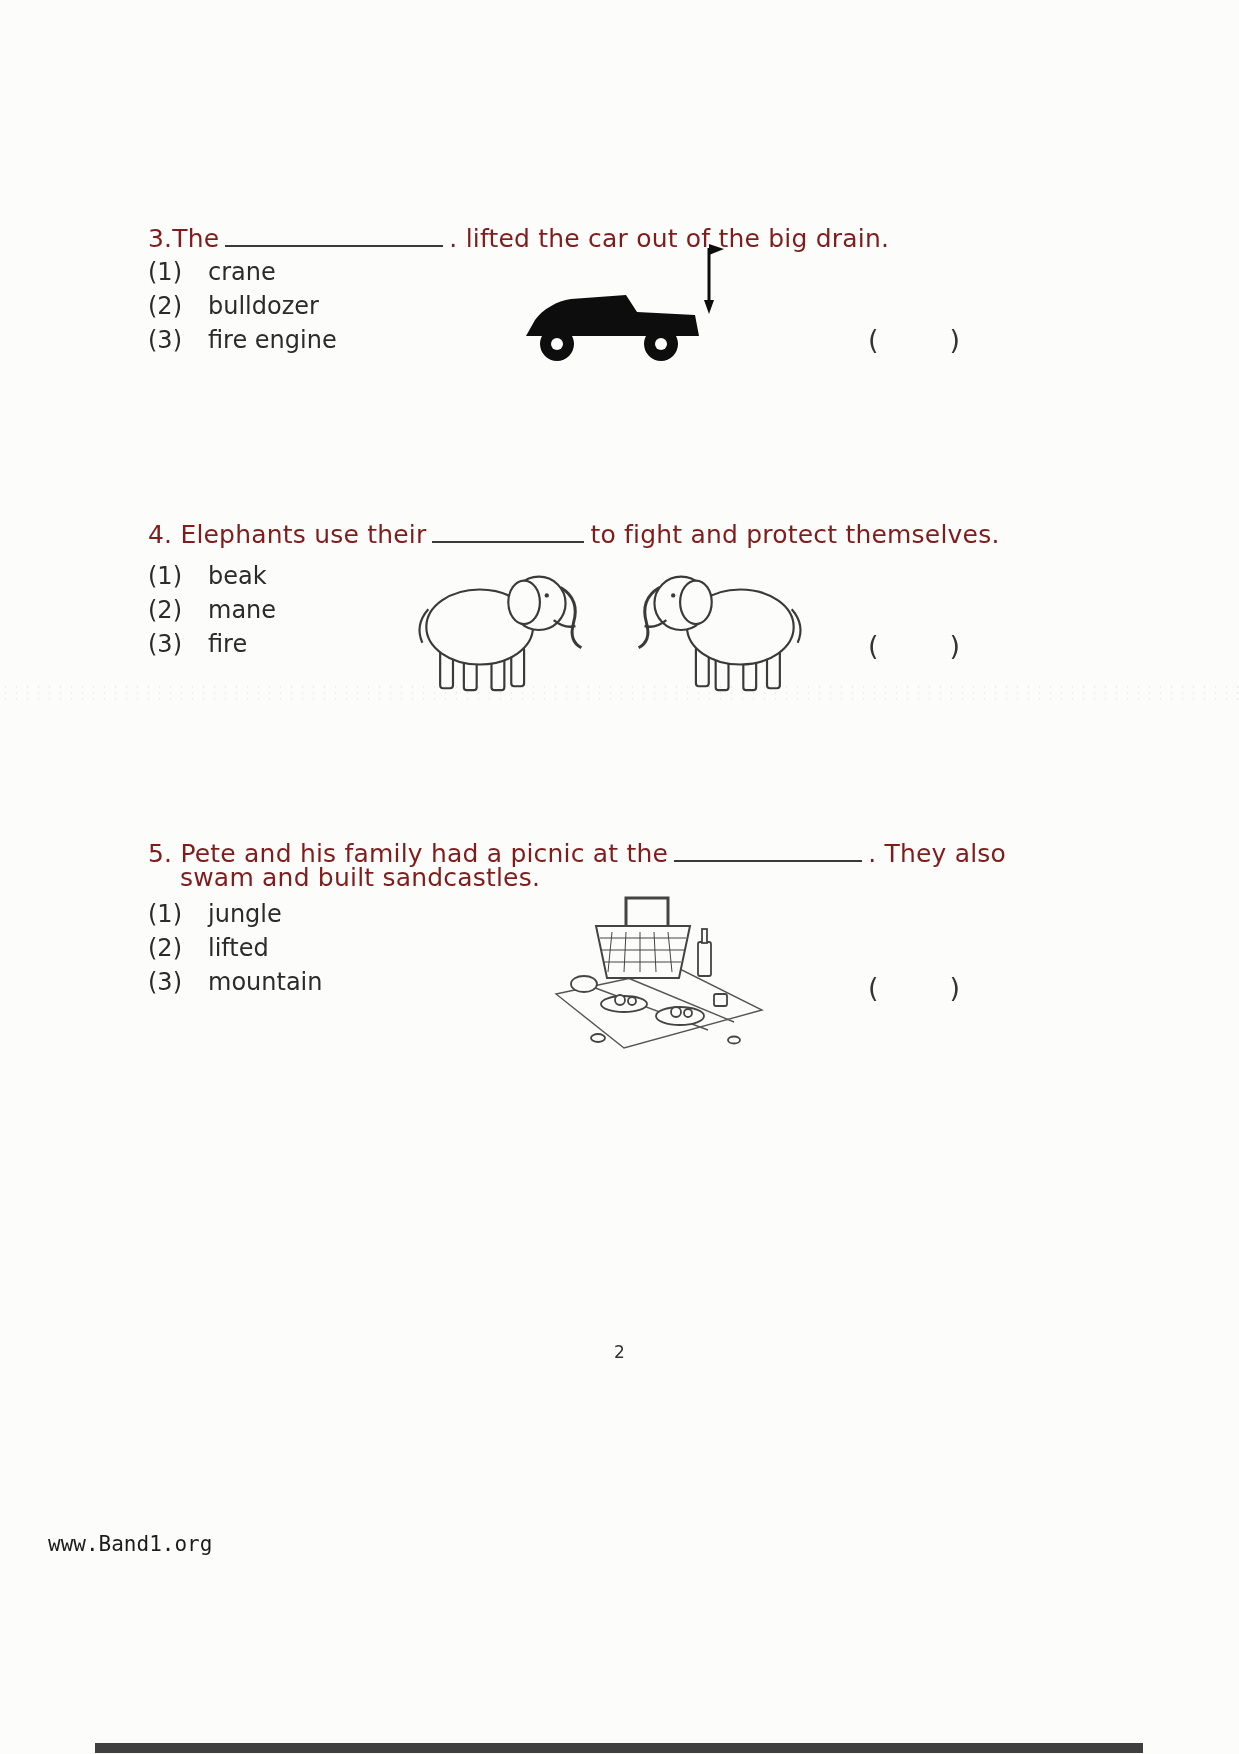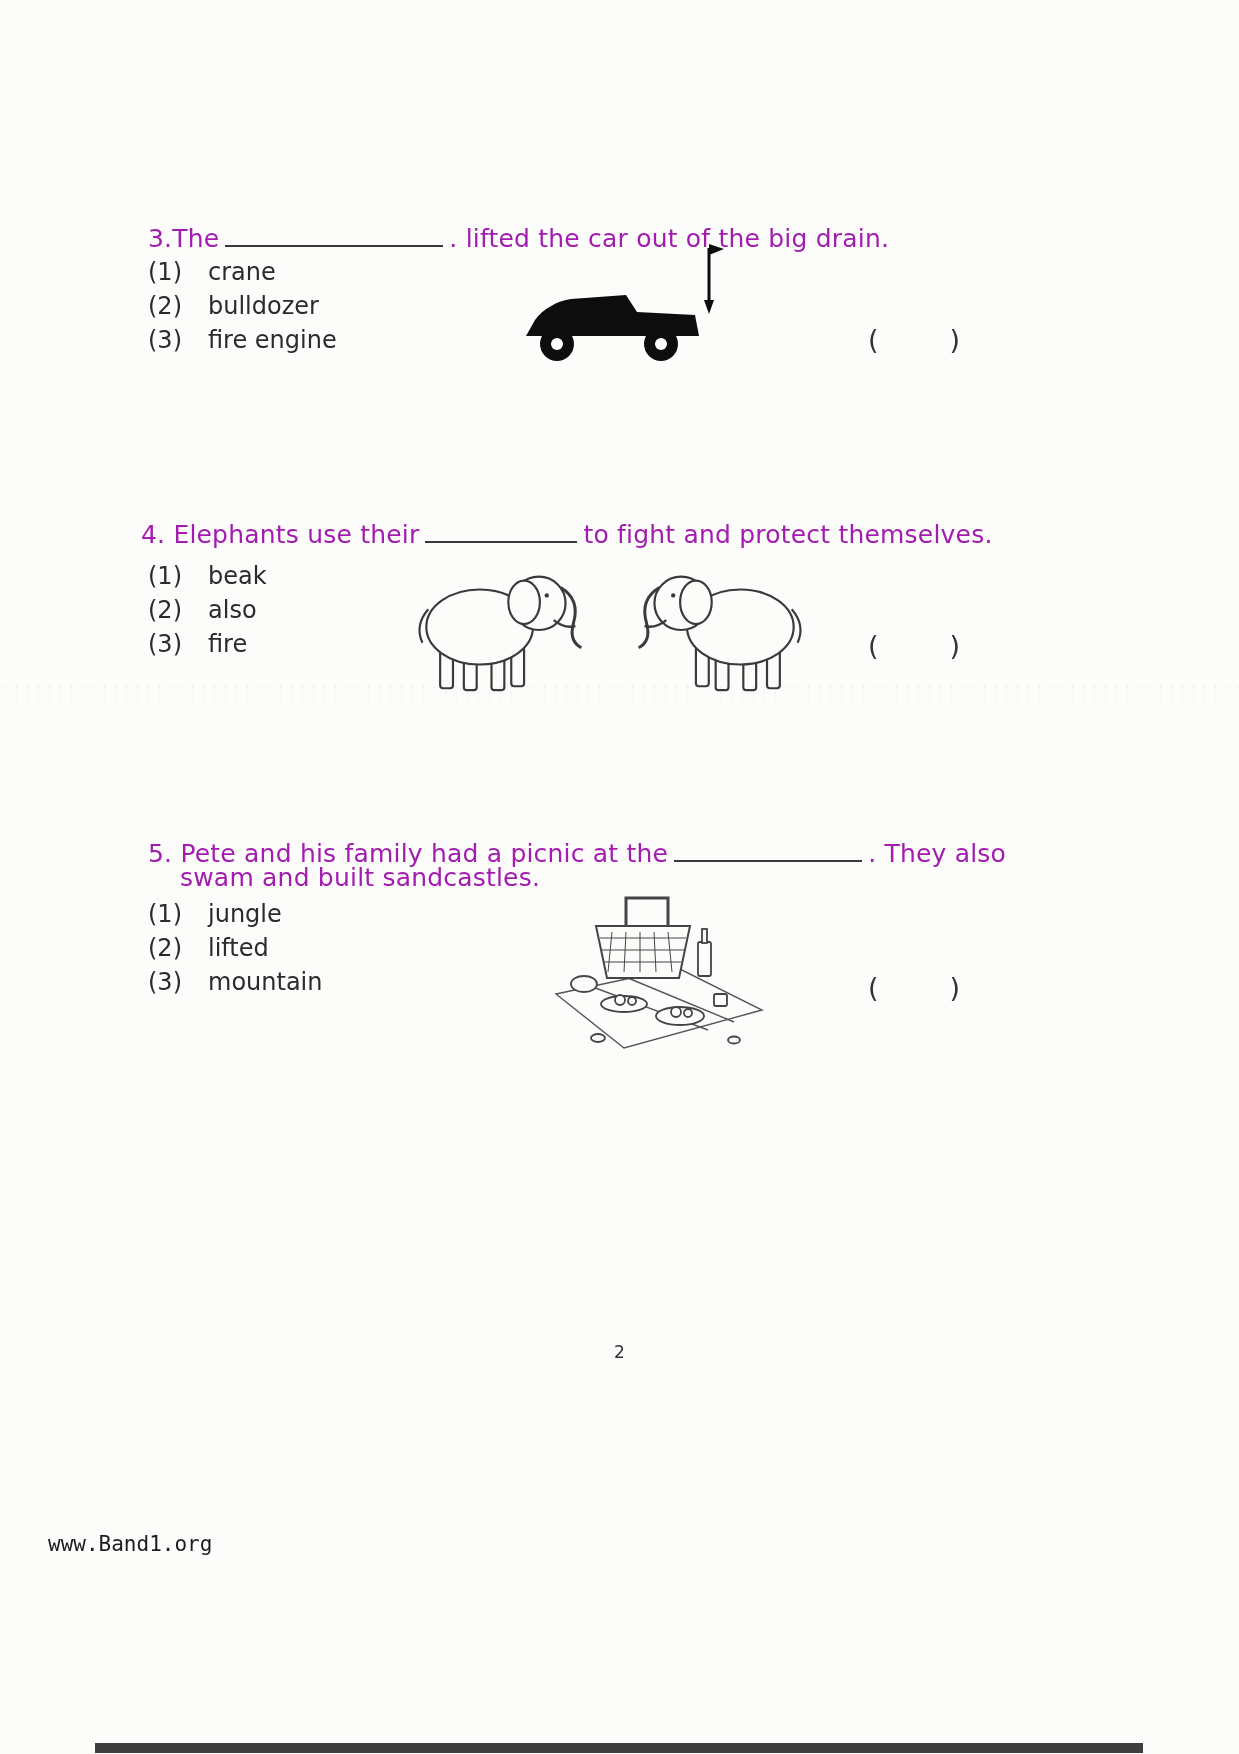--- a/index.html
+++ b/index.html
@@ -11,21 +11,21 @@
     background: #fcfcfa;
     font-family: "DejaVu Sans", sans-serif;
     color: #262626;
     overflow: hidden;
   }
   .q-line {
     position: absolute;
     font-size: 25px;
     letter-spacing: 0.2px;
     white-space: nowrap;
-    color: #a21caf;
+    color: #7f1d1d;
   }
   .blank {
     display: inline-block;
     border-bottom: 2px solid #3a3a3a;
     height: 0.95em;
     vertical-align: baseline;
     margin: 0 6px;
   }
   .blank-q3 { width: 218px; }
   .blank-q4 { width: 152px; }
@@ -118,31 +118,31 @@
     <circle cx="49" cy="106" r="6" fill="#fcfcfa"></circle>
     <circle cx="153" cy="106" r="17" fill="#0d0d0d"></circle>
     <circle cx="153" cy="106" r="6" fill="#fcfcfa"></circle>
   </svg>
 
   <div class="bracket" style="left:868px; top:324px;">
     <span>(</span>
     <span>)</span>
   </div>
 
-  <p class="q-line" style="left:141px; top:492px;text-align:right;">
+  <p class="q-line" style="left:148px; top:492px;text-align:right;">
     <span>4. Elephants use their</span><span class="blank blank-q4"></span><span>to fight and protect themselves.</span>
   </p>
   <ul class="options" style="left:148px; top:564px;">
     <li>
       <span class="opt-num">(1)</span>
       <span class="opt-label">beak</span>
     </li>
     <li>
       <span class="opt-num">(2)</span>
-      <span class="opt-label">also</span>
+      <span class="opt-label">mane</span>
     </li>
     <li>
       <span class="opt-num">(3)</span>
       <span class="opt-label">fire</span>
     </li>
   </ul>
 
   <svg class="illustration" style="left:412px; top:548px;" width="396" height="158" viewBox="0 0 400 160">
     <g id="elephant" fill="#fcfcfa" stroke="#3a3a3a" stroke-width="2.2">
 

